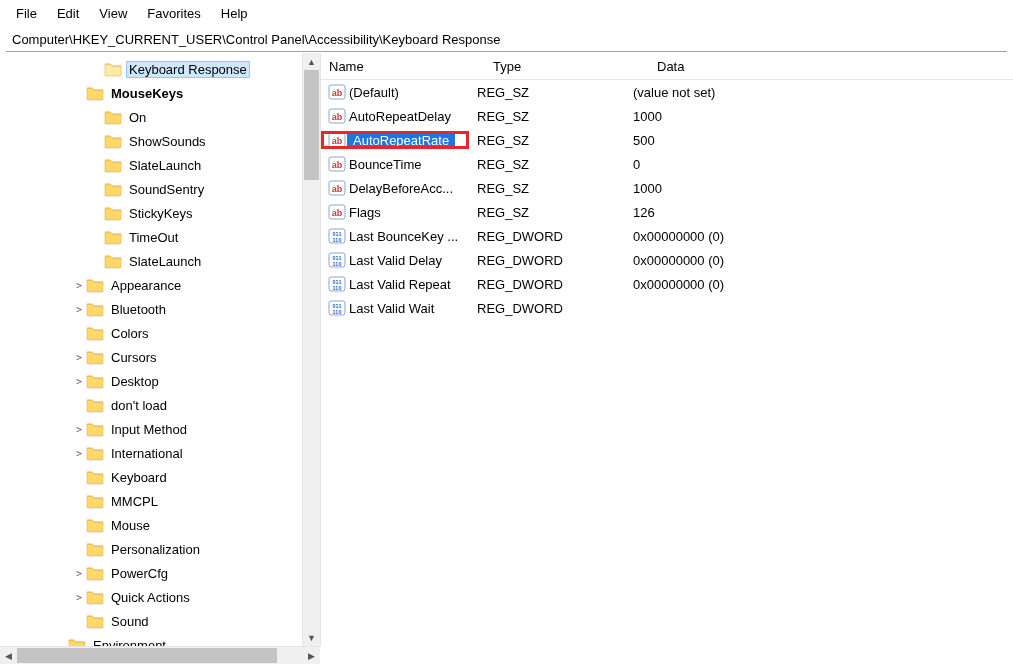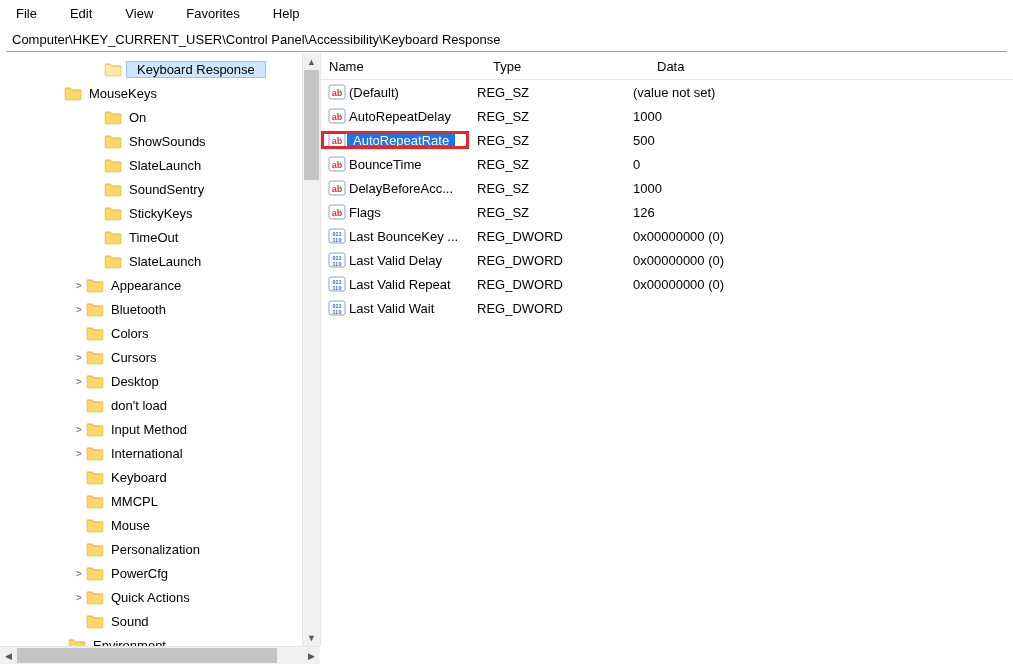--- a/index.html
+++ b/index.html
@@ -1,28 +1,28 @@
 <!DOCTYPE html>
 <html><head>
 <meta charset="utf-8">
 <style>
   html,body{margin:0;padding:0;height:100%;font-family:"Segoe UI",Tahoma,sans-serif;font-size:13px;color:#000;background:#fff;overflow:hidden}
   .window{display:flex;flex-direction:column;width:1013px;height:664px;position:relative}
-  .menubar{display:flex;gap:13px;padding:4px 6px;border-bottom:1px solid transparent}
+  .menubar{display:flex;gap:0;padding:4px 6px;border-bottom:1px solid transparent}
   .menubar span{padding:2px 10px;cursor:default}
   .addressbar{padding:4px 6px;border-bottom:1px solid #9fa3a8;margin:0 6px}
   .body{flex:1;display:flex;min-height:0;border-top:1px solid #fff}
   .treepanel{width:320px;position:relative;border-right:1px solid #e5e5e5;display:flex}
   .tree{flex:1;overflow:hidden;padding-top:4px}
   .tree-row{display:flex;align-items:center;height:24px;white-space:nowrap}
   .tree-row .expander{width:14px;text-align:center;color:#666;font-size:10px;font-family:Consolas,monospace;cursor:default;user-select:none}
   .tree-row .folder{width:18px;height:16px;margin-right:4px;display:inline-block;position:relative}
   .folder svg{display:block}
   .tree-row .label{padding:1px 3px}
-  .tree-row.selected .label{background:#cfe6ff;border:1px solid #99c2ff;padding:0 10px}
+  .tree-row.selected .label{background:#cfe6ff;border:1px solid #99c2ff;padding:0 2px}
   .vscroll{width:17px;background:#f0f0f0;border-left:1px solid #e5e5e5;position:relative}
   .vscroll .thumb{position:absolute;left:1px;right:1px;background:#c4c4c4;border-radius:0}
   .vscroll .arrow{position:absolute;left:0;right:0;height:17px;display:flex;align-items:center;justify-content:center;font-size:9px;color:#555}
   .hscroll{height:17px;background:#f0f0f0;border-top:1px solid #e5e5e5;position:relative;margin:0 0 0 0}
   .hscroll .thumb{position:absolute;top:1px;bottom:1px;background:#c4c4c4}
   .hscroll .arrow{position:absolute;top:0;bottom:0;width:17px;display:flex;align-items:center;justify-content:center;font-size:9px;color:#555}
   .listpanel{flex:1;display:flex;flex-direction:column;min-width:0}
   .list-header{display:flex;border-bottom:1px solid #e5e5e5;height:26px;align-items:center}
   .list-header div{padding:0 8px;color:#000;border-right:0 solid #e5e5e5;font-weight:400}
   .list-body{flex:1;overflow:hidden}
@@ -61,21 +61,21 @@
           <div class="tree-row selected" style="padding-left: 90px;">
             <span class="expander"></span>
             <span class="folder">
               <svg width="18" height="16" viewBox="0 0 18 16">
                 <path d="M1 3h5l2 2h9v9a1 1 0 0 1-1 1H2a1 1 0 0 1-1-1z" fill="#ffe9a6" stroke="#d6a63f" stroke-width="0.5"></path>
                 <path d="M1 3h5l2 2h9" fill="none" stroke="#d6a63f" stroke-width="0.5"></path>
               </svg>
             </span>
             <span class="label">Keyboard Response</span>
           </div>
-          <div class="tree-row" style="padding-left: 50px;">
+          <div class="tree-row" style="padding-left: 72px; font-weight: bold;">
             <span class="expander"></span>
             <span class="folder">
               <svg width="18" height="16" viewBox="0 0 18 16">
                 <path d="M1 3h5l2 2h9v9a1 1 0 0 1-1 1H2a1 1 0 0 1-1-1z" fill="#ffd868" stroke="#d6a63f" stroke-width="0.5"></path>
                 <path d="M1 3h5l2 2h9" fill="none" stroke="#d6a63f" stroke-width="0.5"></path>
               </svg>
             </span>
             <span class="label">MouseKeys</span>
           </div>
           <div class="tree-row" style="padding-left: 90px;">

